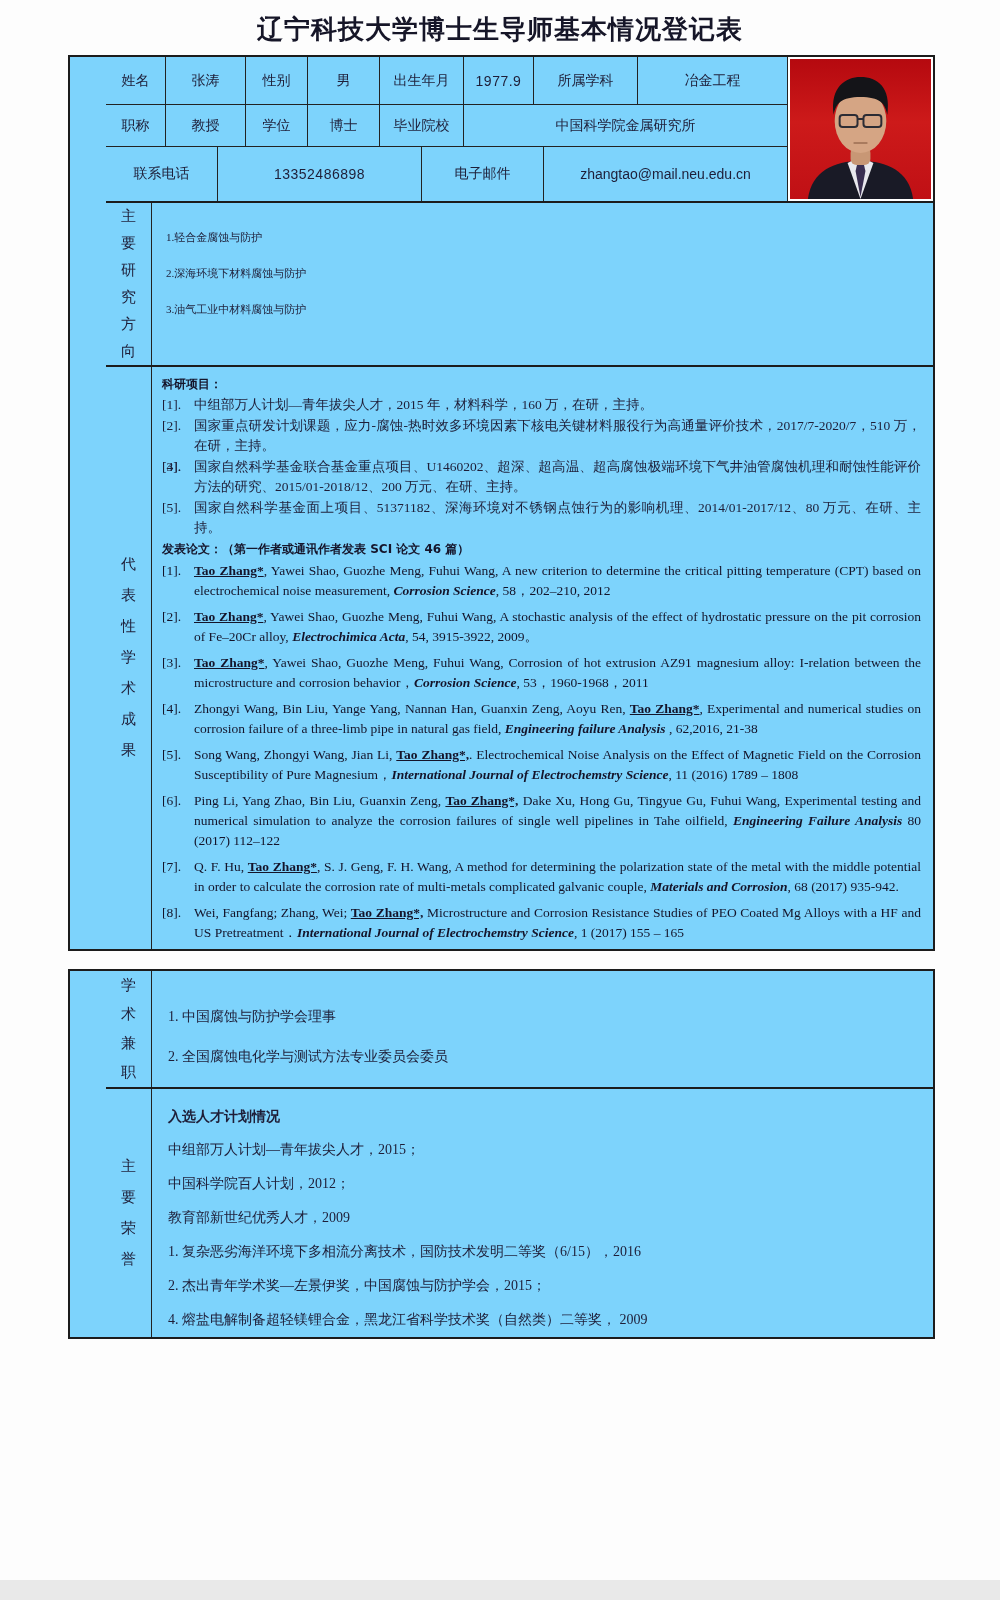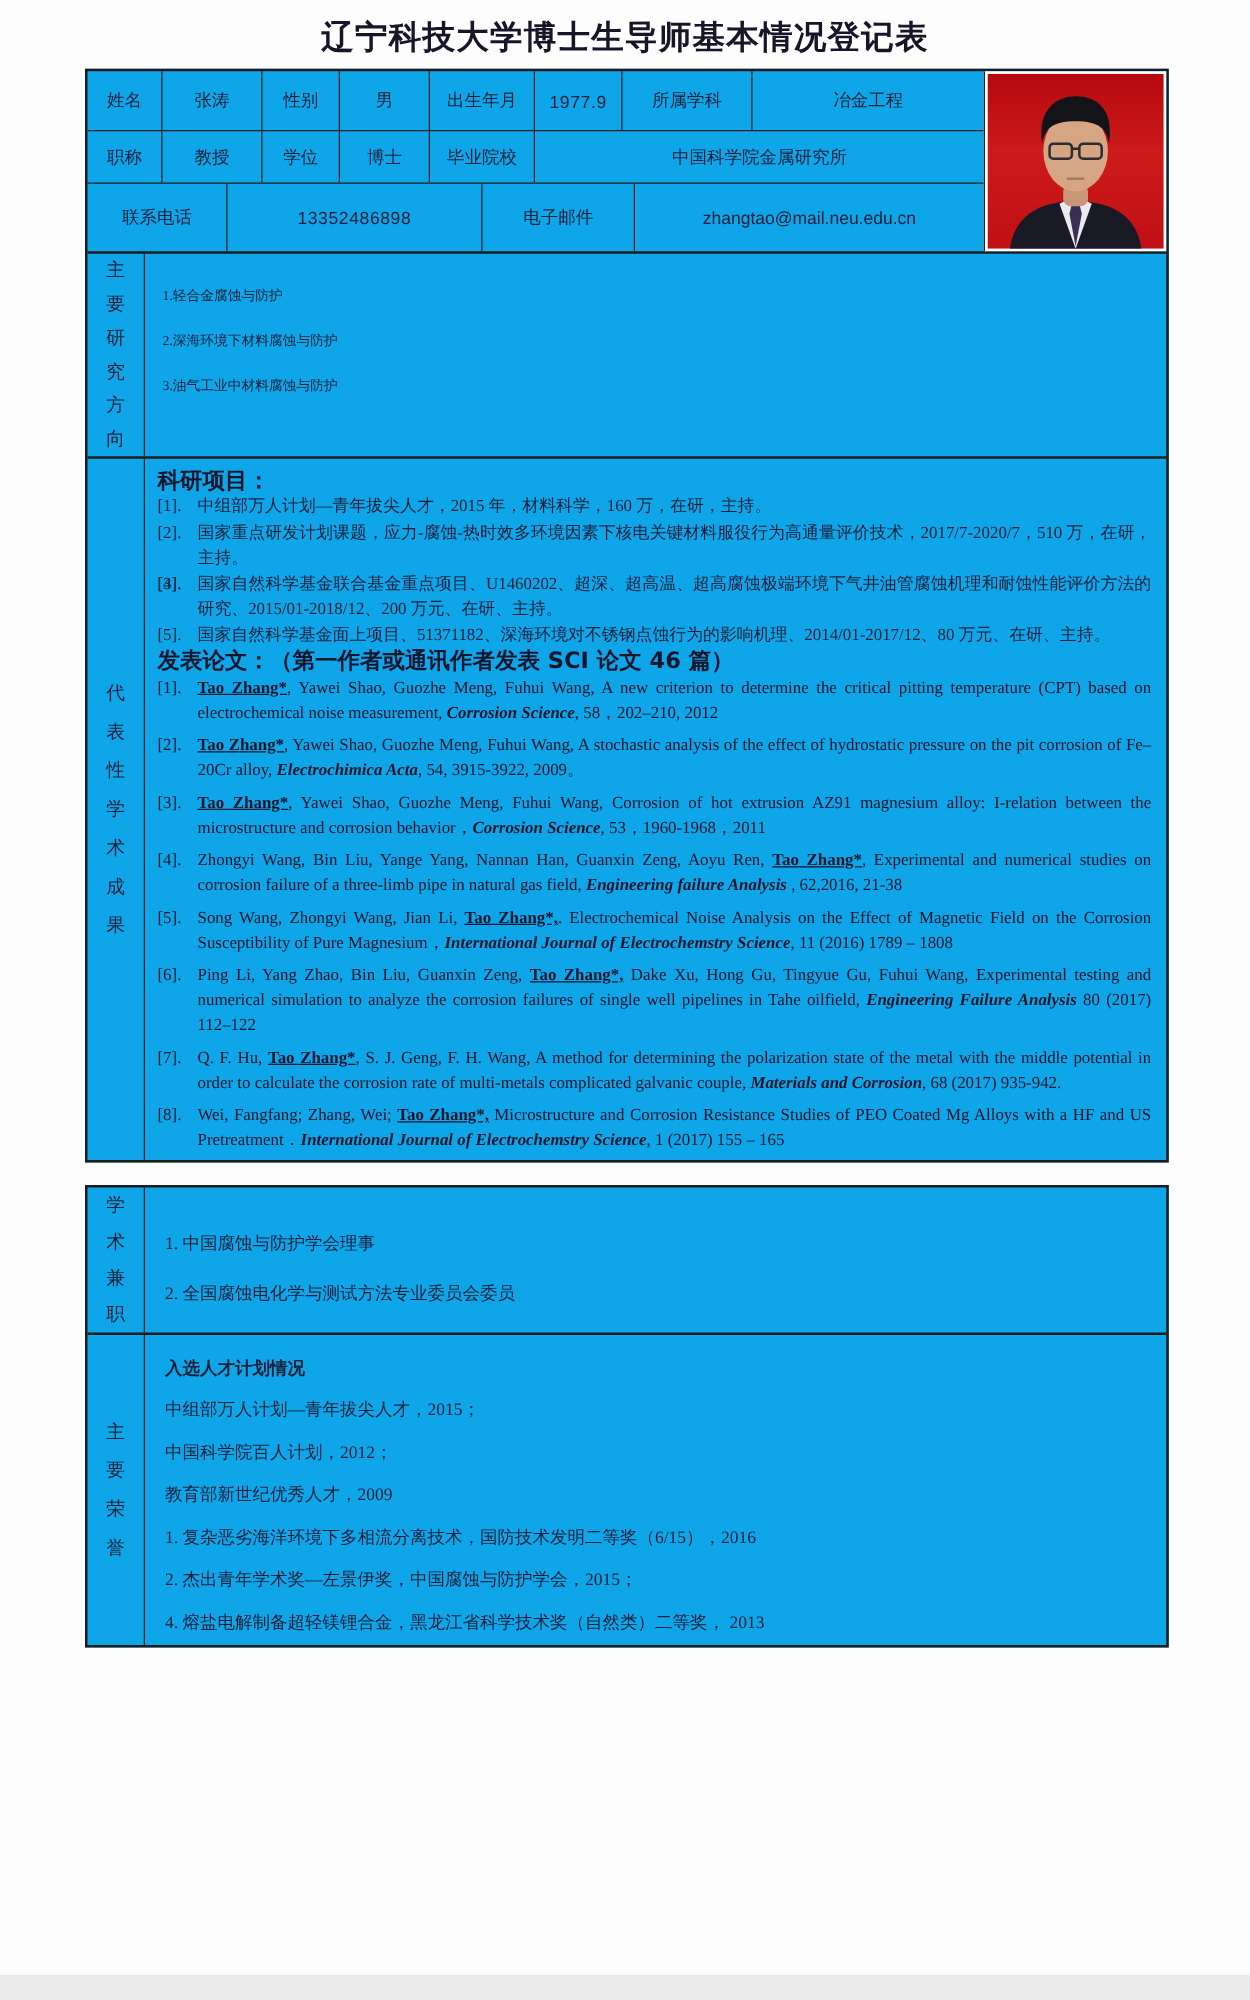--- a/index.html
+++ b/index.html
@@ -5,21 +5,21 @@
   * { margin:0; padding:0; box-sizing:border-box; }
   html,body { width:1000px; height:1600px; overflow:hidden; }
   body { background:#fdfdfd; font-family:"Liberation Serif", serif; color:#1e1e38; }
   .page { width:1000px; height:1600px; position:relative;border-radius:32px; }
 
   .doc-title { padding-top:12px; text-align:center; font-family:"DejaVu Sans", sans-serif;
     font-weight:bold; font-size:26px; letter-spacing:1px; color:#161628; }
 
   .sheet { margin:8px 65px 0 68px; }
 
-  .tbl { border:2px solid #1c1c1c; background:#0ea5e9; }
+  .tbl { border:2px solid #1c1c1c; background:#7dd3fc;padding-left:36px; }
   .tbl2 { margin-top:18px; }
 
   
   .info { display:flex; }
   .info-left { flex:1; display:flex; flex-direction:column; }
   .irow { display:flex; border-bottom:1.5px solid #222; }
   .irow:last-child { border-bottom:none; }
   .irow .cell { display:flex; align-items:center; justify-content:center;
     border-right:1.5px solid #222; font-size:14px; text-align:center; padding:2px 3px; }
   .r1 { height:48px; } .r2 { height:42px; } .r3 { height:54px; }
@@ -39,21 +39,21 @@
   .achieve   .vlabel > div { padding:6px 0; }
   .posts     .vlabel > div { padding:5px 0; }
   .honors    .vlabel > div { padding:6px 0; }
   .scontent { flex:1; overflow:hidden; }
 
   .research .scontent { padding:16px 12px 0 14px; }
   .research .li { line-height:36px; font-size:11px; }
 
   .achieve .scontent { padding:7px 12px 0 10px; }
   .sec-heading { font-family:"DejaVu Sans", sans-serif; font-weight:bold;
-    font-size:18px; line-height:21px; color:#15152b; }
+    font-size:12px; line-height:21px; color:#15152b; }
   .proj .li { position:relative; padding-left:32px; font-size:13.5px;
     line-height:20.5px; text-align:justify; }
   .proj .marker, .pubs .marker { position:absolute; left:0; top:0; }
   .pubs { margin-top:1px; }
   .pubs .li { position:relative; padding-left:32px; font-size:13.5px; line-height:20px;
     text-align:justify; margin-bottom:6px; color:#14142a; }
   .seg-author { font-weight:bold; text-decoration:underline; }
   .seg-journal { font-weight:bold; font-style:italic; }
 
   .posts { border-top:none; }
@@ -215,21 +215,21 @@
               <div>誉</div>
             </div>
         </div>
         <div class="scontent">
             <div class="li head">入选人才计划情况</div>
             <div class="li">中组部万人计划—青年拔尖人才，2015；</div>
             <div class="li">中国科学院百人计划，2012；</div>
             <div class="li">教育部新世纪优秀人才，2009</div>
             <div class="li">1. 复杂恶劣海洋环境下多相流分离技术，国防技术发明二等奖（6/15），2016</div>
             <div class="li">2. 杰出青年学术奖—左景伊奖，中国腐蚀与防护学会，2015；</div>
-            <div class="li">4. 熔盐电解制备超轻镁锂合金，黑龙江省科学技术奖（自然类）二等奖， 2013</div>
+            <div class="li">4. 熔盐电解制备超轻镁锂合金，黑龙江省科学技术奖（自然类）二等奖， 2009</div>
           </div>
       </div>
     </div>
 
   </div>
 
   <div class="bottom-strip"></div>
 </div>
 
 </body></html>

